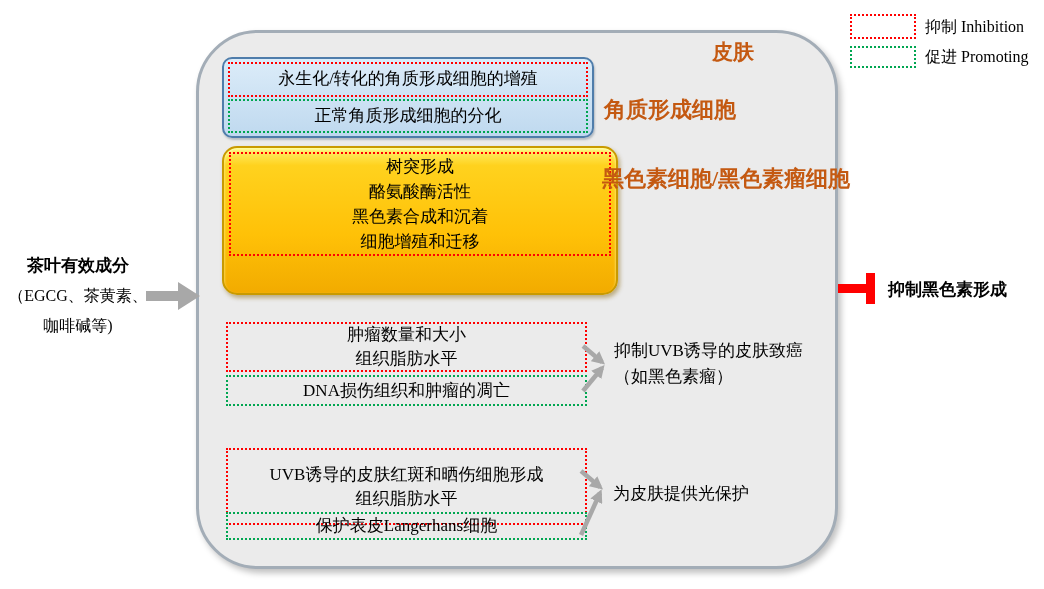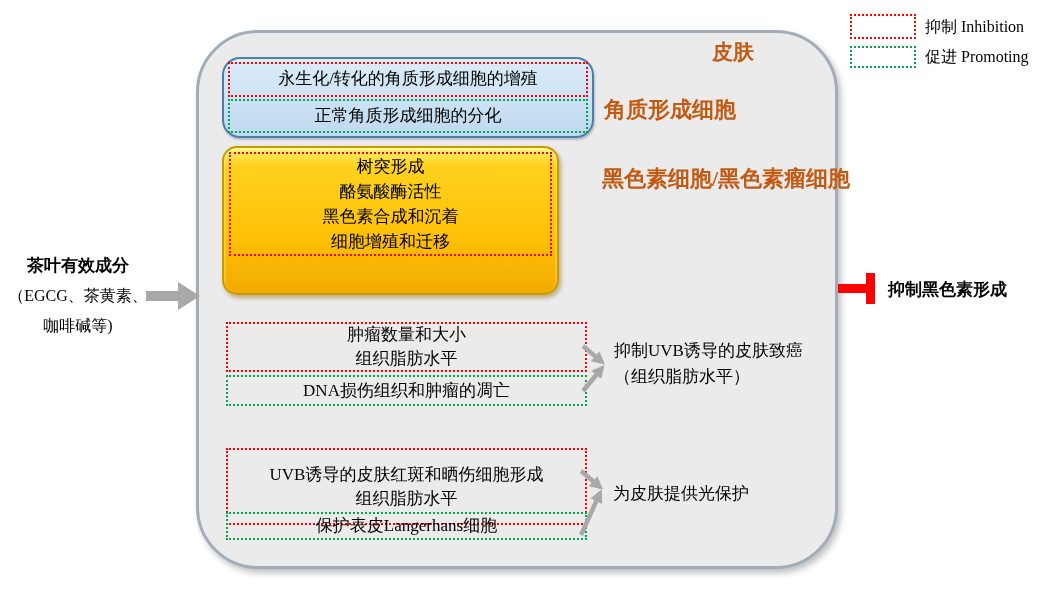--- a/index.html
+++ b/index.html
@@ -24,30 +24,30 @@
     display: flex; flex-direction: column; justify-content: center; align-items: center;
     text-align: center; width: 100%;
   }
   .red-d   { border: 2px dotted #ff0000; }
   .green-d { border: 2px dotted #00a651; }
   .line { font-size: 17px; line-height: 24px; white-space: nowrap; }
 
   
   .blue-box {
     left: 222px; top: 57px; width: 372px; height: 81px;
-    border: 2px solid #4f7dab; border-radius: 18px;
+    border: 2px solid #4f7dab; border-radius: 10px;
     background: linear-gradient(180deg, #dcecf9 0%, #bfd9ef 100%);
     box-shadow: 1px 2px 2px rgba(80,100,120,0.35);
     padding: 3px 4px; display: flex; flex-direction: column; gap: 2px;
   }
   .blue-box .dotted { flex: 1; }
 
   
   .yellow-box {
-    left: 222px; top: 146px; width: 337px; height: 149px;
+    left: 222px; top: 146px; width: 396px; height: 149px;
     border: 2px solid #c99a00; border-radius: 15px;
     background: linear-gradient(180deg, #fff170 0%, #ffd21e 12%, #ffc107 60%, #f2ab00 100%);
     box-shadow: 2px 3px 4px rgba(130,95,0,0.45), inset 0 2px 3px rgba(255,255,170,0.9);
     padding: 4px 5px; display: flex; flex-direction: column; gap: 3px;
   }
   .yellow-box .inhibit-zone { height: 104px; }
   .yellow-box .promote-zone { flex: 1; }
   .yellow-box .line { line-height: 25px; }
 
   
@@ -123,21 +123,21 @@
     <defs>
       <marker id="ah1" markerUnits="userSpaceOnUse" markerWidth="14" markerHeight="13" refX="9" refY="6.5" orient="auto">
         <path d="M0,0 L13,6.5 L0,13 Z" fill="#a8a8a8"></path>
       </marker>
     </defs>
     <line x1="2" y1="7" x2="21" y2="23" stroke="#a8a8a8" stroke-width="4.5" marker-end="url(#ah1)"></line>
     <line x1="2" y1="52" x2="21" y2="29" stroke="#a8a8a8" stroke-width="4.5" marker-end="url(#ah1)"></line>
   </svg>
   <div class="abs outcome carcin-outcome">
     <div>抑制UVB诱导的皮肤致癌</div>
-    <div>（组织脂肪水平）</div>
+    <div>（如黑色素瘤）</div>
   </div>
 
   <div class="abs dotted red-d photo-inhibit">
     <div class="line">UVB诱导的皮肤红斑和晒伤细胞形成</div>
     <div class="line">组织脂肪水平</div>
   </div>
   <div class="abs dotted green-d photo-promote">
     <div class="line">保护表皮Langerhans细胞</div>
   </div>
   <svg class="abs" style="left:579px; top:465px;" width="34" height="76" viewBox="0 0 34 76">

